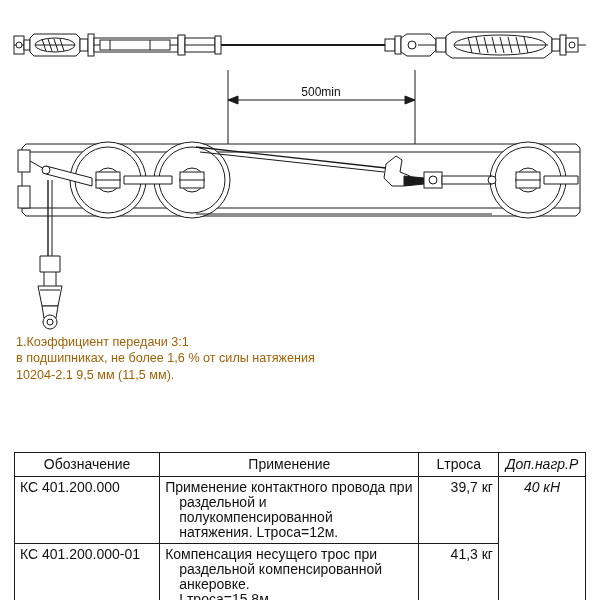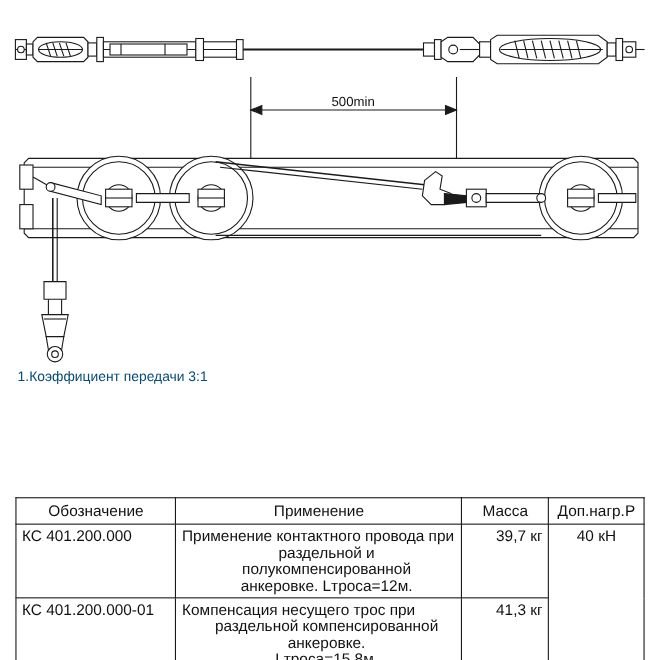--- a/index.html
+++ b/index.html
@@ -27,21 +27,21 @@
     width: 600px;
     height: 340px;
   }
   .notes {
     position: absolute;
     left: 16px;
     top: 334px;
     width: 568px;
     font-size: 12.6px;
     line-height: 16.4px;
-    color: #0c4a6e;
+    color: #a16207;
   }
   .notes div {
     white-space: nowrap;
   }
   table.spec {
     position: absolute;
     left: 14px;
     top: 452px;
     width: 572px;
     border-collapse: collapse;
@@ -56,24 +56,24 @@
     font-weight: normal;
     line-height: 15px;
   }
   table.spec th {
     text-align: center;
     padding: 4px 3px;
   }
   .col-desig { width: 148px; }
   .col-app   { width: 270px; }
   .col-mass  { width: 76px; text-align: right; vertical-align: middle; }
-  .col-load  { width: 78px; text-align: center; vertical-align: middle; }
+  .col-load  { width: 78px; text-align: center; vertical-align: middle; font-style: italic; }
   .cell-mid { vertical-align: middle; }
   .app-line { display: block; }
-  .app-line.ind { padding-left: 14px; text-align: center; }
+  .app-line.ind { padding-left: 14px; }
   .dim-label {
     font-size: 12px;
     fill: #111;
   }
 </style>
 </head>
 <body>
 
 <div class="page">
 
@@ -207,38 +207,40 @@
         <circle cx="50" cy="322" r="3" fill="#fff"></circle>
         <line x1="40" y1="290" x2="60" y2="290"></line>
       </g>
     </g>
 
     <text class="dim-label" x="321" y="96" text-anchor="middle">500min</text>
   </svg>
 
   <div class="notes">
     <div>1.Коэффициент передачи 3:1</div>
+    <div>в подшипниках, не более 1,6 % от силы натяжения</div>
+    <div>10204-2.1   9,5 мм (11,5 мм).</div>
   </div>
 
   <table class="spec">
     <thead>
       <tr>
         <th class="col-desig">Обозначение</th>
         <th class="col-app">Применение</th>
-        <th class="col-mass">Масса</th>
+        <th class="col-mass">Lтроса</th>
         <th class="col-load">Доп.нагр.Р</th>
       </tr>
     </thead>
     <tbody>
       <tr>
         <td class="col-desig">КС 401.200.000</td>
         <td class="col-app">
           <span class="app-line">Применение контактного провода при</span>
           <span class="app-line ind">раздельной и полукомпенсированной</span>
-          <span class="app-line ind">анкеровке. Lтроса=12м.</span>
+          <span class="app-line ind">натяжения. Lтроса=12м.</span>
         </td>
         <td class="col-mass cell-mid">39,7 кг</td>
         <td class="col-load cell-mid" rowspan="2">40 кН</td>
       </tr>
       <tr>
         <td class="col-desig">КС 401.200.000-01</td>
         <td class="col-app">
           <span class="app-line">Компенсация несущего трос при</span>
           <span class="app-line ind">раздельной компенсированной анкеровке.</span>
           <span class="app-line ind">Lтроса=15,8м.</span>

